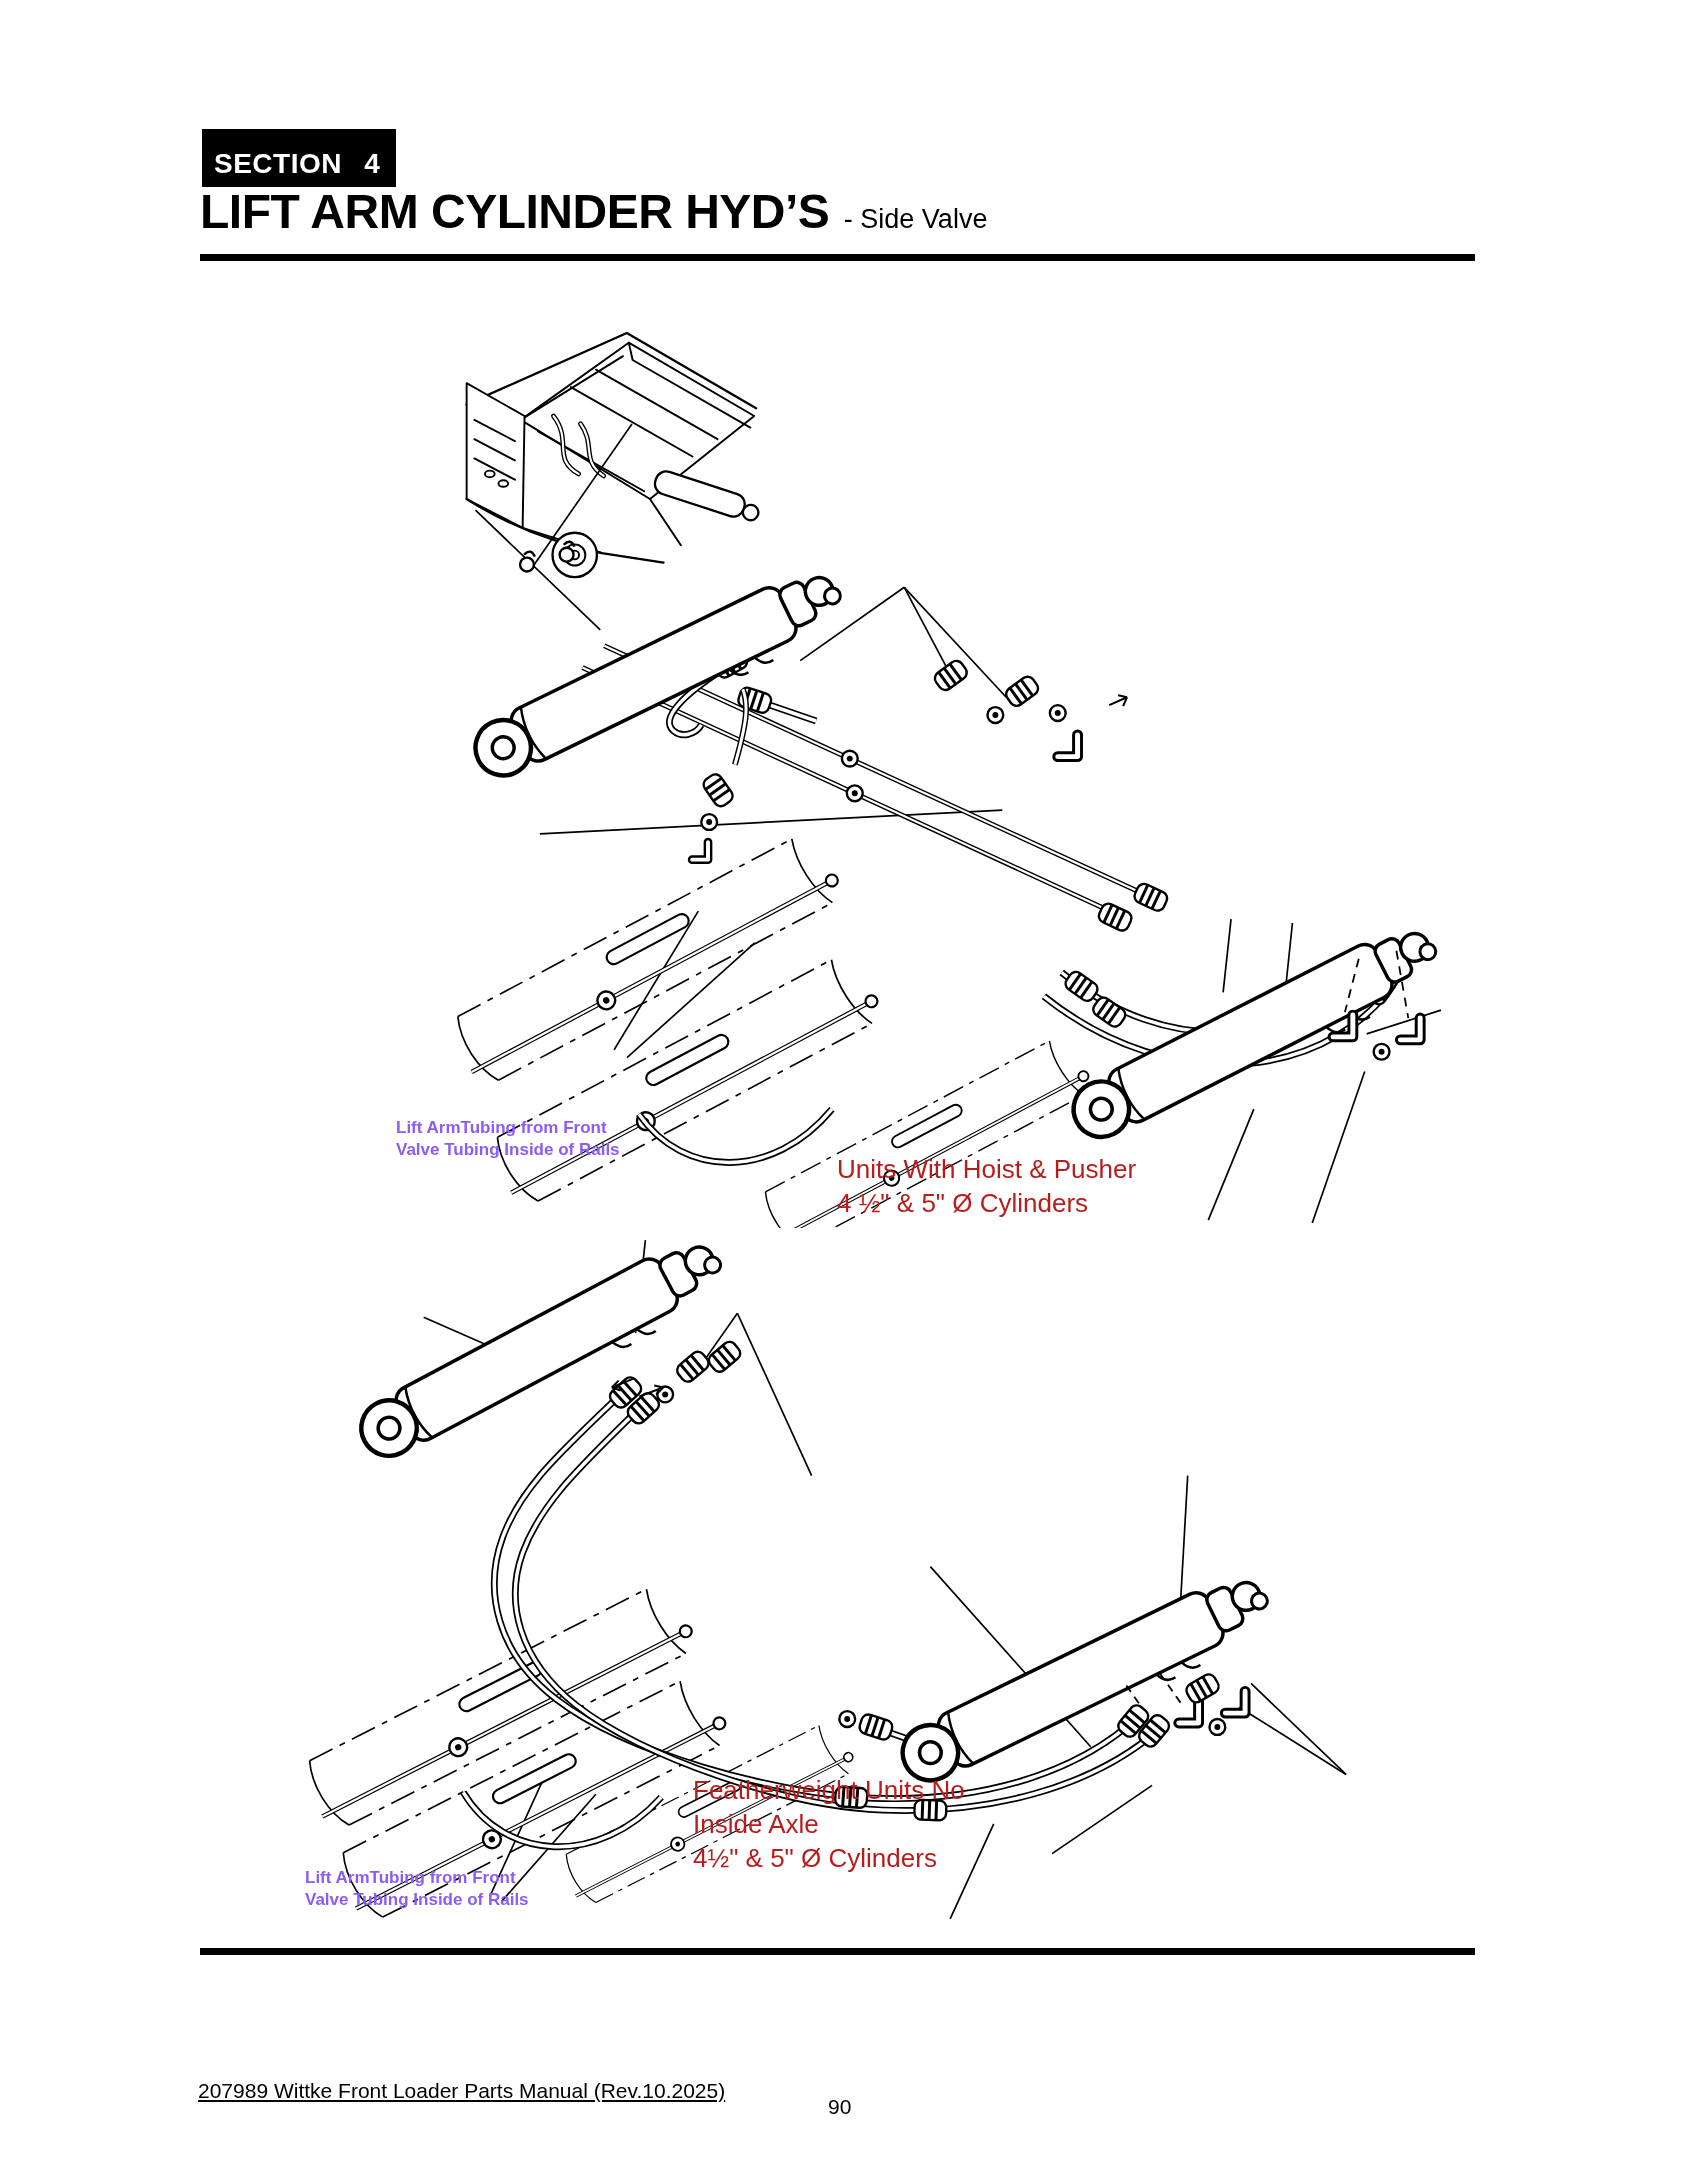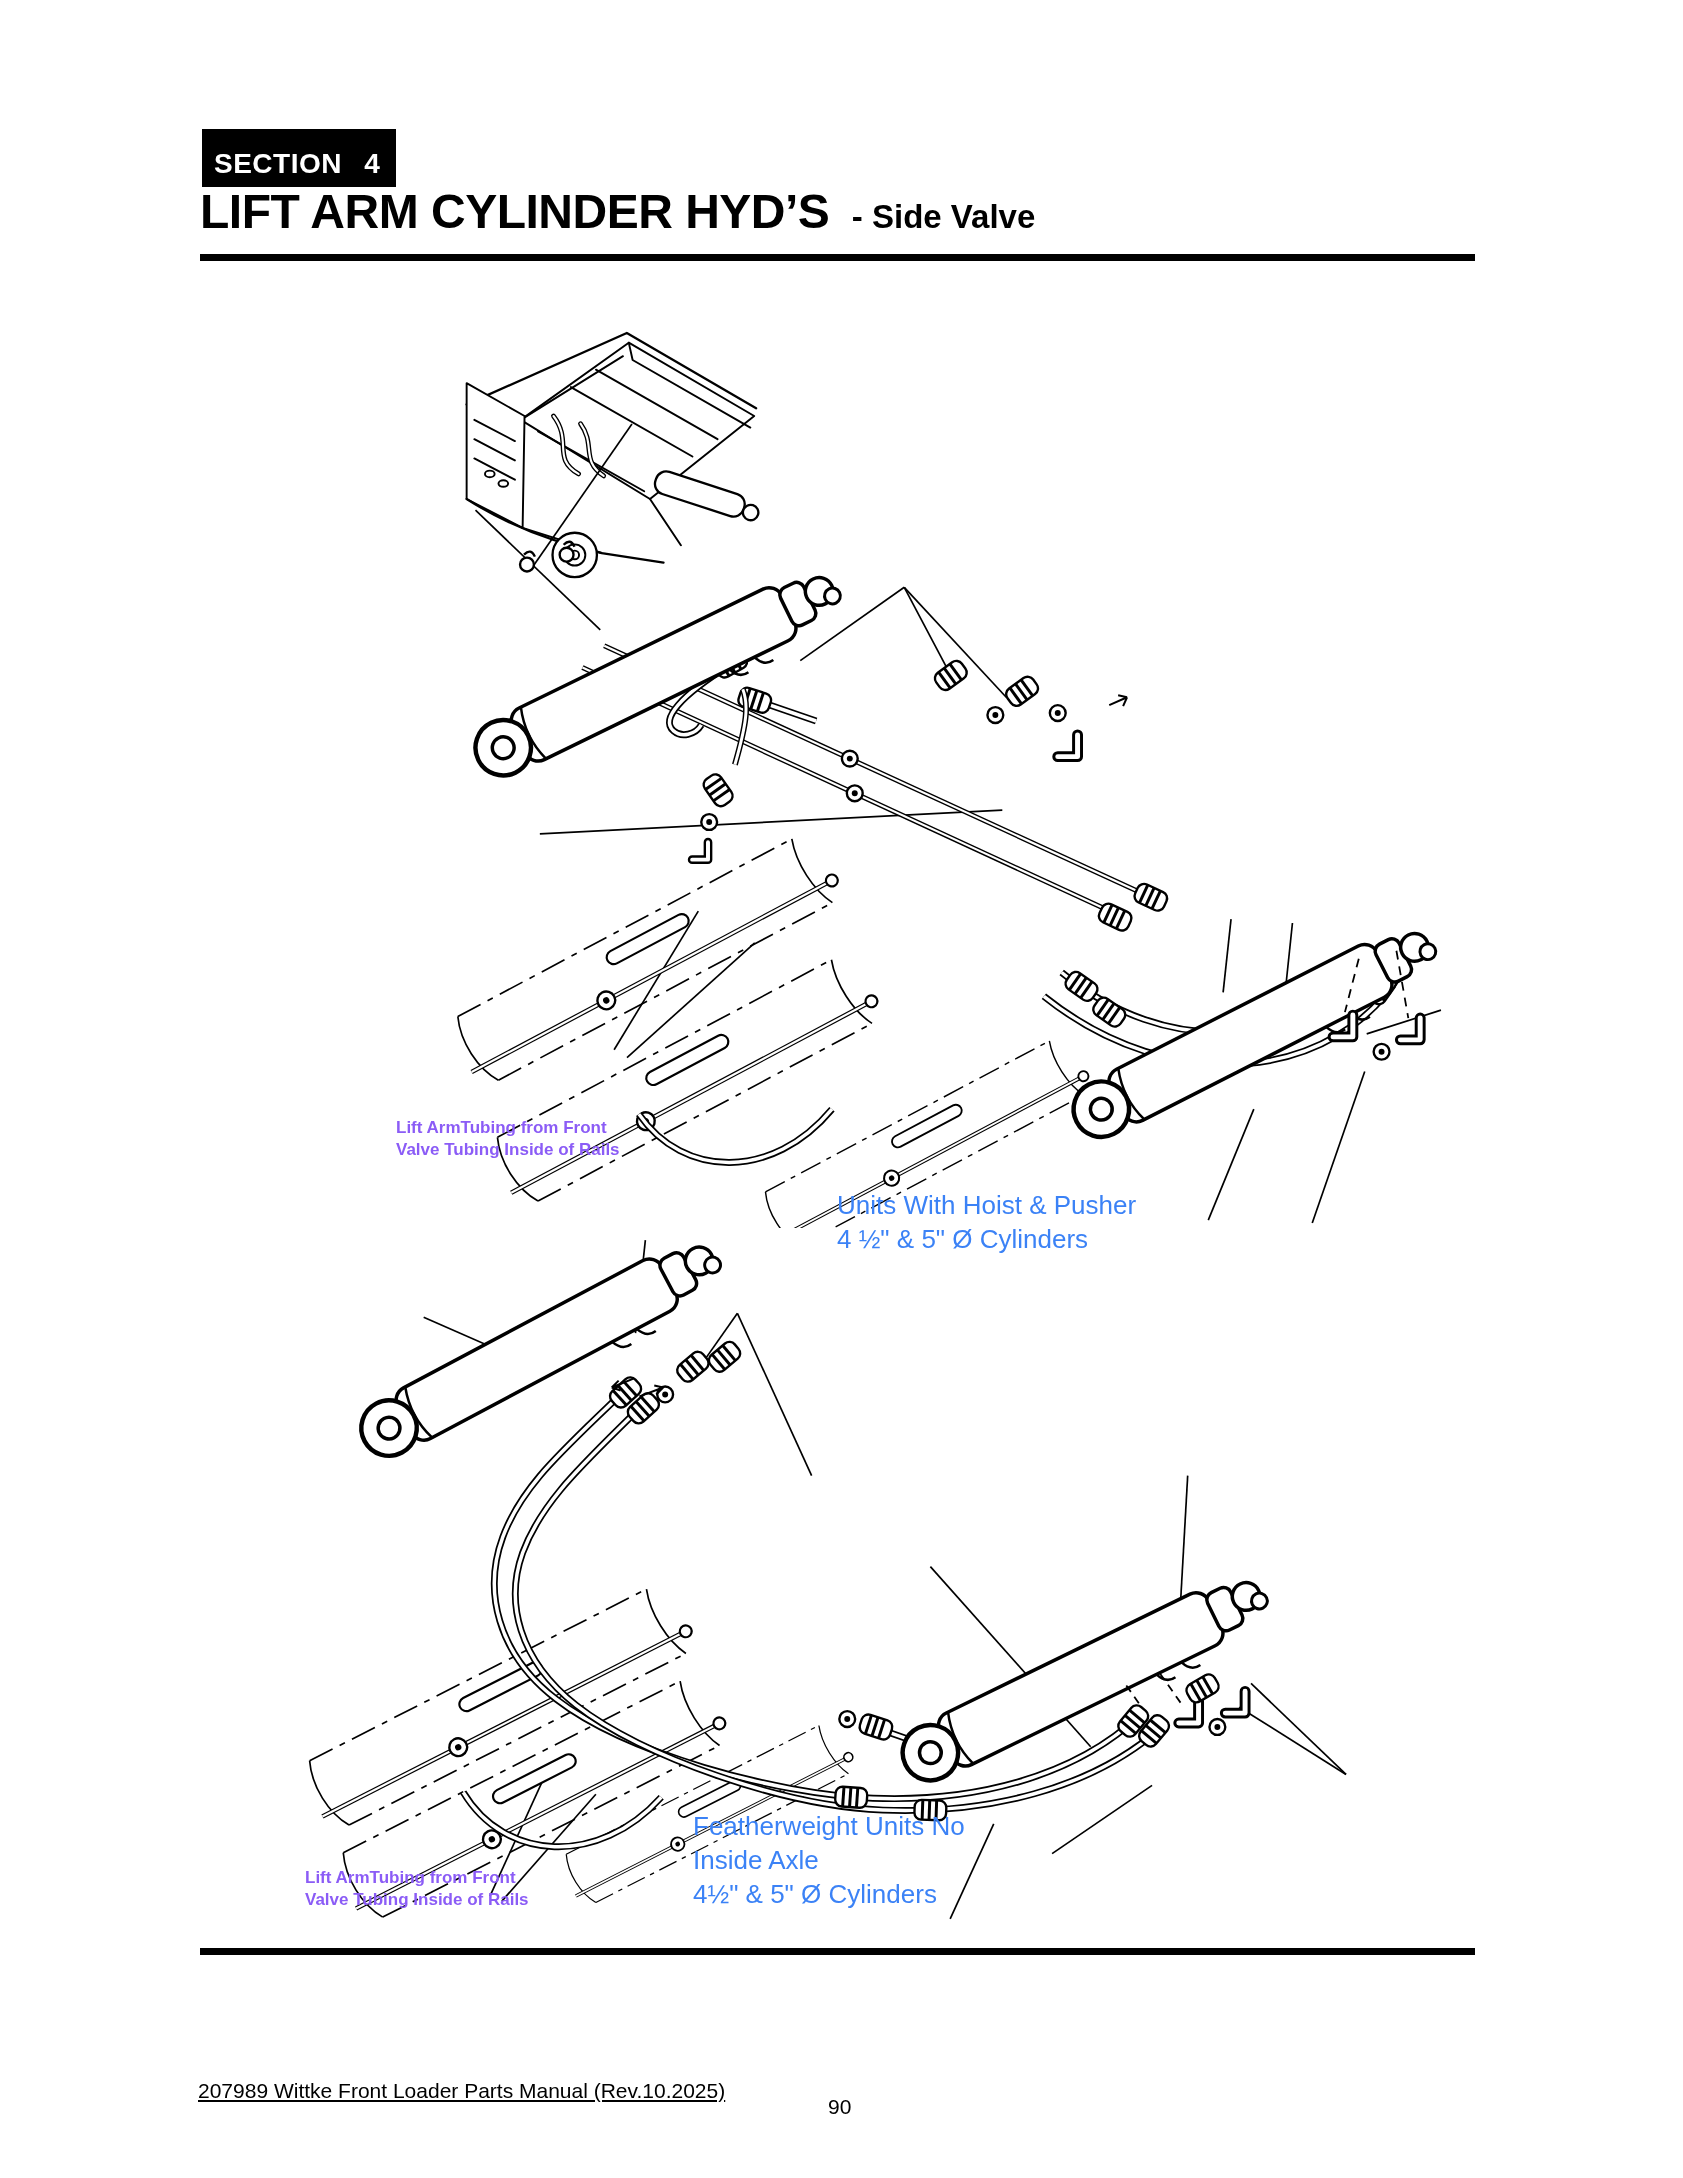--- a/index.html
+++ b/index.html
@@ -8,26 +8,26 @@
     font-family:"Liberation Sans", sans-serif;color:#000;overflow:hidden;
   }
   .abs{position:absolute;}
   .section-badge{
     left:202px;top:129px;background:#000;color:#fff;
     font-size:28px;font-weight:bold;line-height:1;
     padding:21px 16px 9px 12px;letter-spacing:0.5px;word-spacing:14px;
   }
   .title-row{left:200px;top:184px;white-space:nowrap;}
   .title-main{font-size:48px;font-weight:bold;letter-spacing:-0.5px;}
-  .title-sub{font-size:33px;font-weight:bold;margin-left:18px;}
+  .title-sub{font-size:27px;font-weight:normal;margin-left:10px;}
   .rule{left:200px;width:1275px;height:7px;background:#000;}
   .rule-top{top:254px;}
   .rule-bottom{top:1948px;}
   .fig-note{font-size:17px;line-height:22px;color:#8b5cf6;font-weight:bold;}
-  .fig-caption{font-size:26px;line-height:34px;color:#3b82f6;margin-top:36px;}
+  .fig-caption{font-size:26px;line-height:34px;color:#b91c1c;}
   .footer-text{left:198px;top:2079px;font-size:21px;text-decoration:underline;}
   .page-num{left:828px;top:2079px;font-size:21px;margin-top:16px;}
   svg{display:block;}
 </style>
 </head>
 <body>
 
 <div class="abs section-badge">SECTION 4</div>
 <div class="abs title-row">
   <span class="title-main">LIFT ARM CYLINDER HYD’S</span>

